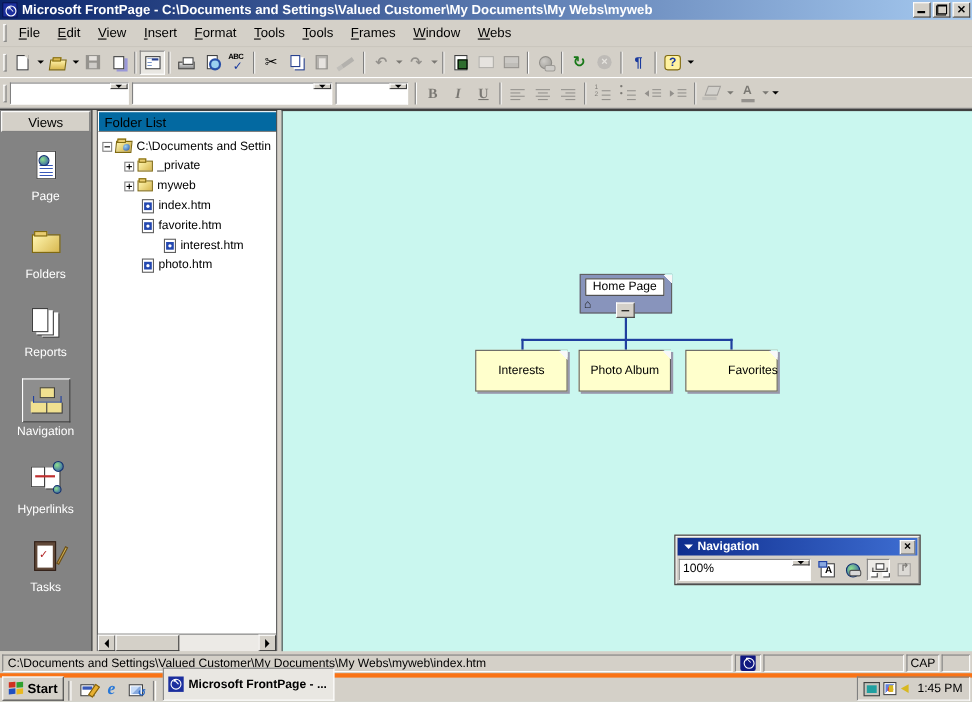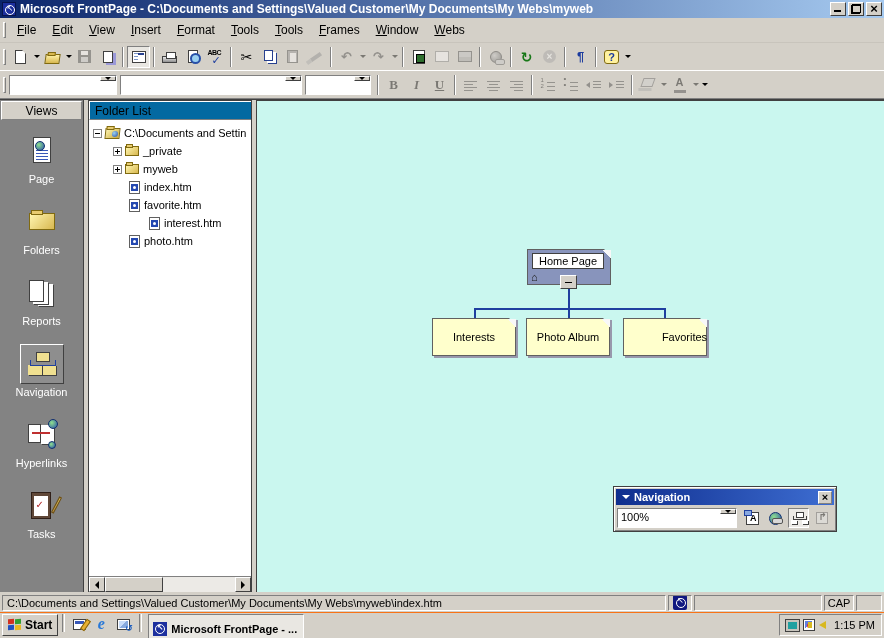--- a/index.html
+++ b/index.html
@@ -200,21 +200,21 @@
   .sb-path { flex:0 0 664px; }
   .sb-icon { flex:0 0 24px; justify-content:center; }
   .sb-fpicon { width:15px; height:15px; background:#101880; border-radius:2px; position:relative; }
   .sb-fpicon::before { content:""; position:absolute; left:2.5px; top:2.5px; width:8px; height:8px; border:1px solid #fff; border-radius:50%; }
   .sb-fpicon::after { content:"↖"; position:absolute; left:4px; top:1px; color:#fff; font-size:8px; }
   .sb-blank1 { flex:1; }
   .sb-cap { flex:0 0 30px; justify-content:center; }
   .sb-blank2 { flex:0 0 26px; }
 
   
-  .taskbar { height:26px; background:#D4D0C8; border-top:1px solid #f97316; display:flex; align-items:flex-start; padding:1px 2px; flex:0 0 26px; }
+  .taskbar { height:26px; background:#D4D0C8; border-top:4px solid #f97316; display:flex; align-items:flex-end; padding:1px 2px; flex:0 0 26px; }
   .start-btn { height:22px; display:flex; align-items:center; padding:0 5px; font-weight:bold; font-size:12px; gap:3px; }
   .win-flag { width:14px; height:12px; position:relative; flex:0 0 14px; }
   .win-flag i { position:absolute; width:6px; height:5px; }
   .win-flag i:nth-child(1){ left:0; top:0; background:#D03020; transform:skewY(-6deg);}
   .win-flag i:nth-child(2){ right:1px; top:0; background:#30A030; transform:skewY(-6deg);}
   .win-flag i:nth-child(3){ left:0; bottom:1px; background:#2050C0; transform:skewY(-6deg);}
   .win-flag i:nth-child(4){ right:1px; bottom:1px; background:#E8B820; transform:skewY(-6deg);}
   .tb-vsep { width:3px; height:18px; border-left:1px solid #808080; border-right:1px solid #fff; margin:0 4px; }
   .ql-icon { width:20px; height:20px; display:flex; align-items:center; justify-content:center; position:relative; margin-right:2px; }
   .ql-desk { width:13px; height:11px; background:#fff; border:1px solid #404040; position:relative; }
@@ -655,17 +655,17 @@
       </div>
     <div class="tb-vsep"></div>
     <div class="task-btn">
       <span class="task-fpicon"></span>
       <span>Microsoft FrontPage - ...</span>
     </div>
     <div class="tray sunken">
       <span class="tray-mon"></span>
       <span class="tray-sched"></span>
       <span class="tray-vol"></span>
-      <span class="tray-time">1:15 PM</span>
+      <span class="tray-time">1:45 PM</span>
     </div>
   </div>
 
 </div>
 
 </body></html>

